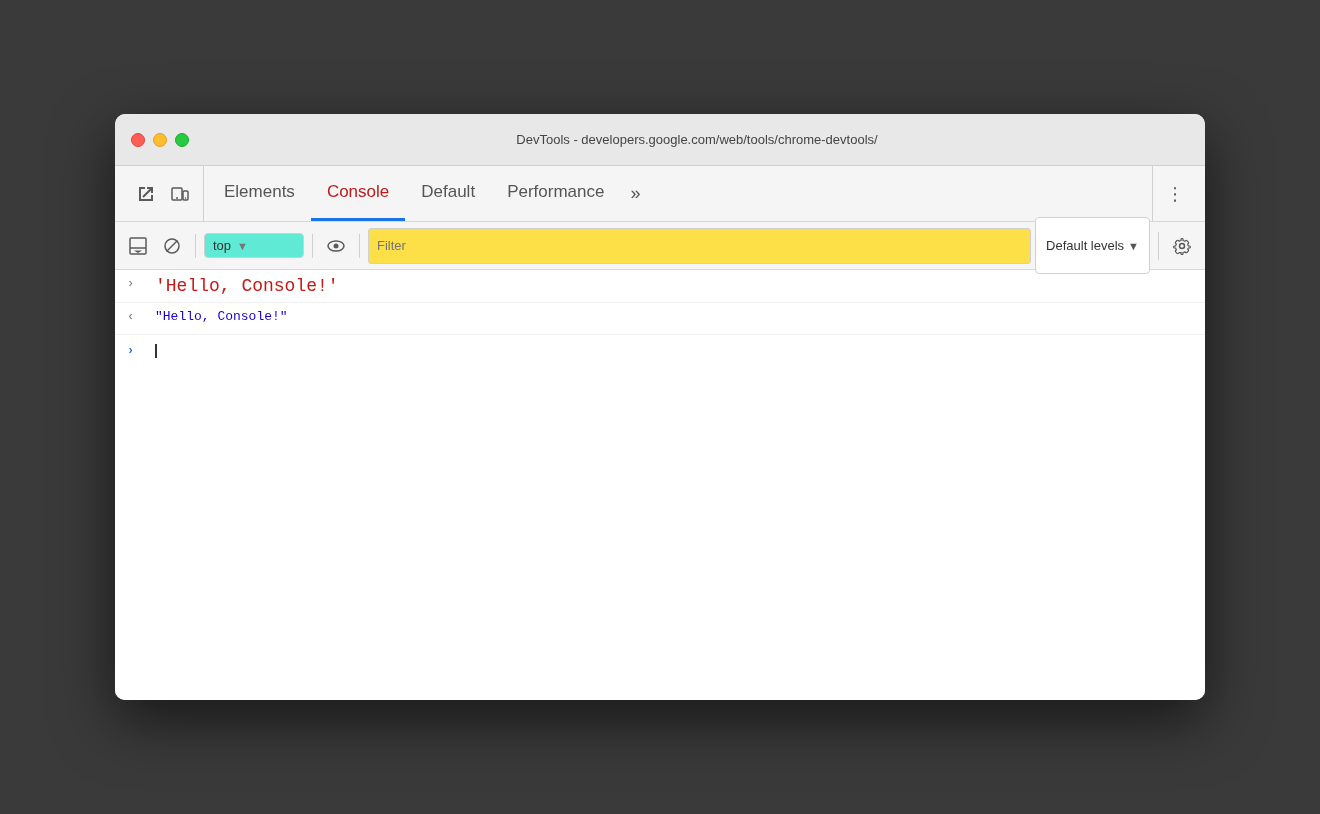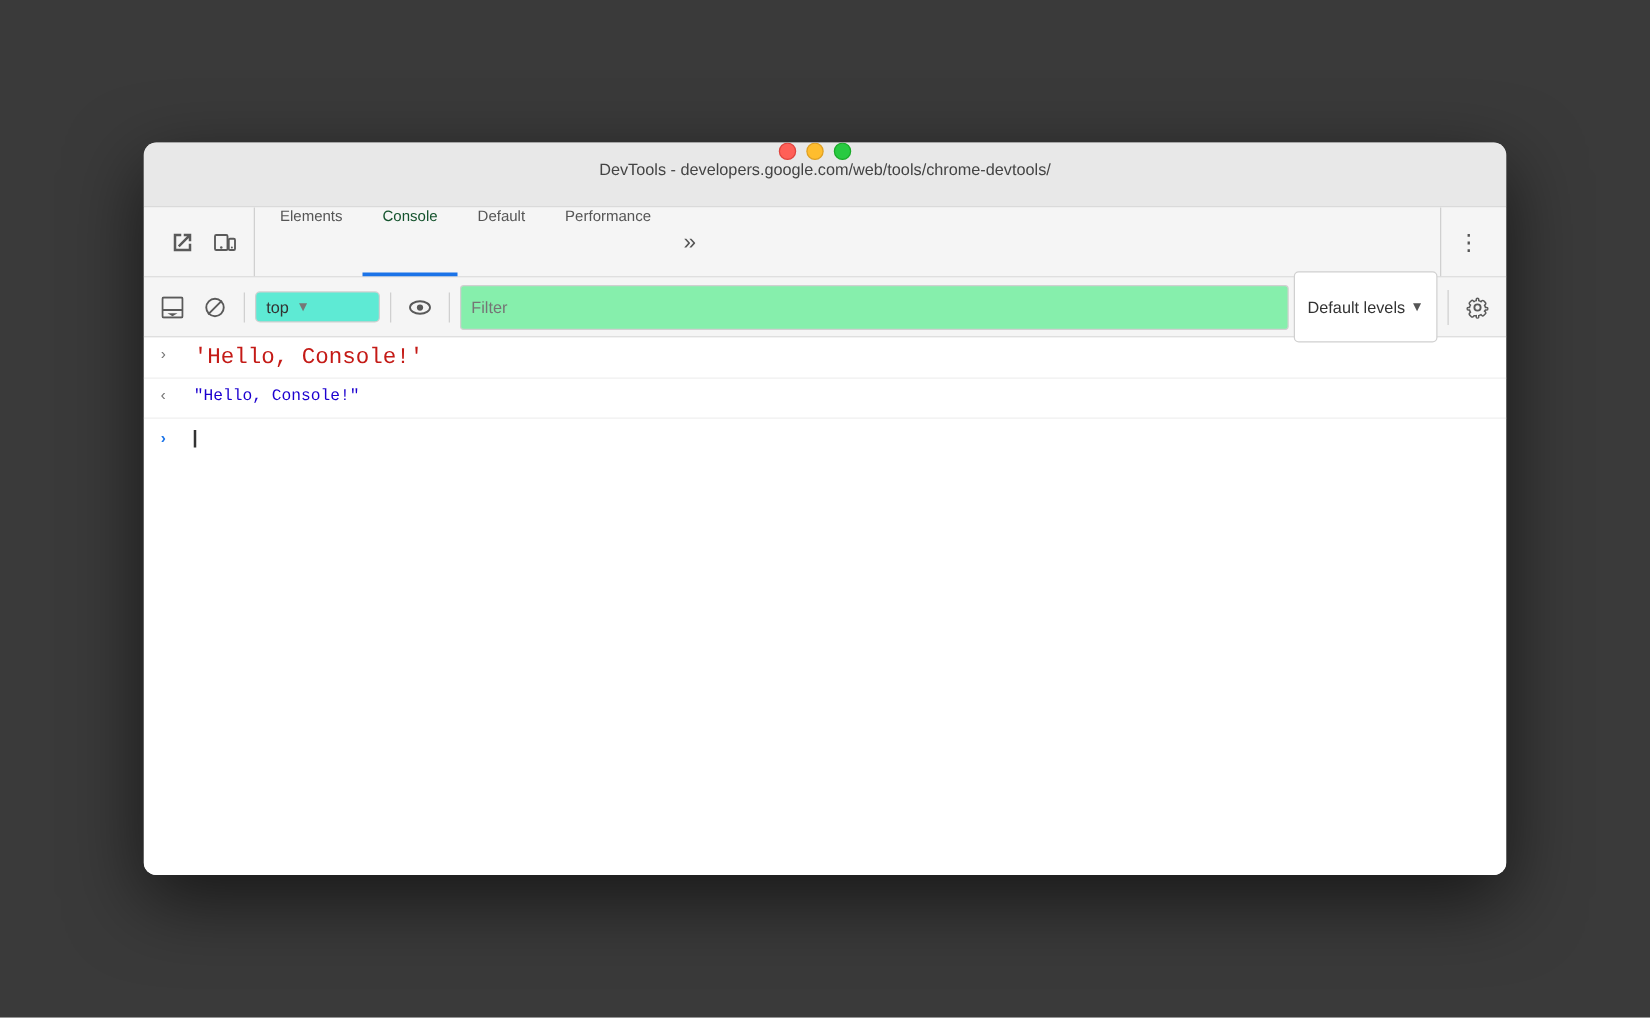--- a/index.html
+++ b/index.html
@@ -23,21 +23,20 @@
 
     
     .title-bar {
       background: #e8e8e8;
       height: 52px;
       display: flex;
       align-items: center;
       padding: 0 16px;
       border-bottom: 1px solid #d0d0d0;
       border-radius: 10px 10px 0 0;
-      flex-direction: column;
     }
 
     .traffic-lights {
       display: flex;
       gap: 8px;
       margin-right: 16px;
     }
 
     .traffic-light {
       width: 14px;
@@ -89,31 +88,31 @@
     }
 
     .tabs {
       display: flex;
       align-items: stretch;
       flex: 1;
     }
 
     .tab {
       display: flex;
-      align-items: flex-start;
+      align-items: center;
       padding: 0 16px;
-      font-size: 12px;
+      font-size: 17px;
       color: #555;
       cursor: pointer;
       border-bottom: 3px solid transparent;
       white-space: nowrap;
     }
 
     .tab.active {
-      color: #14532d;
+      color: #b91c1c;
       border-bottom: 3px solid #1a73e8;
       font-weight: 500;
     }
 
     .tab-more {
       display: flex;
       align-items: center;
       padding: 0 10px;
       font-size: 18px;
       color: #555;
@@ -201,21 +200,21 @@
     }
 
     .filter-input {
       flex: 1;
       height: 36px;
       border: 1px solid #d0d0d0;
       border-radius: 3px;
       padding: 3px 8px;
       font-size: 13px;
       color: #333;
-      background: #86efac;
+      background: #fde047;
       outline: none;
     }
 
     .levels-btn {
       display: flex;
       align-items: center;
       gap: 4px;
       border: 1px solid #d0d0d0;
       border-radius: 4px;
       padding: 20px 10px;

